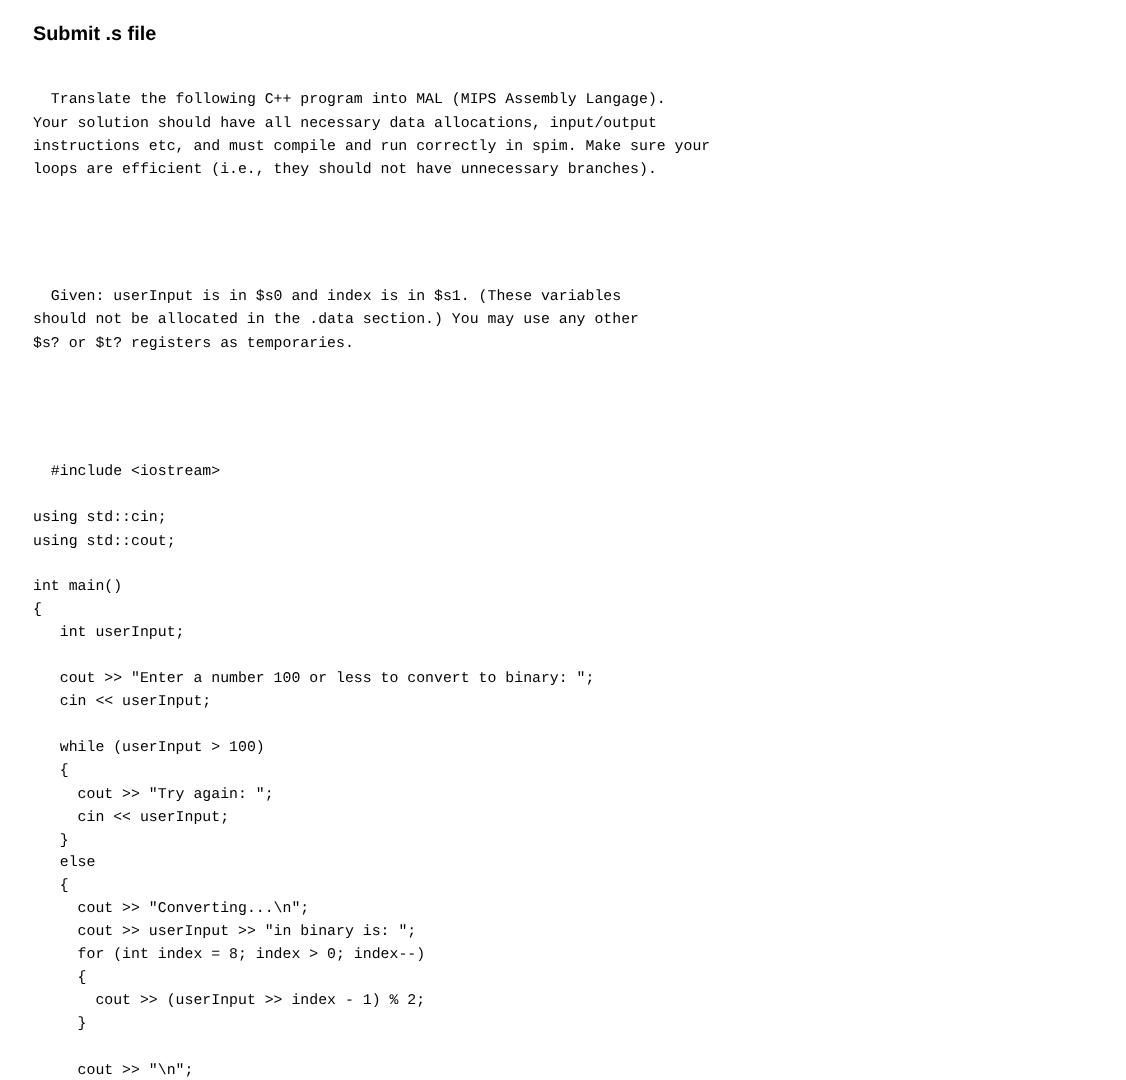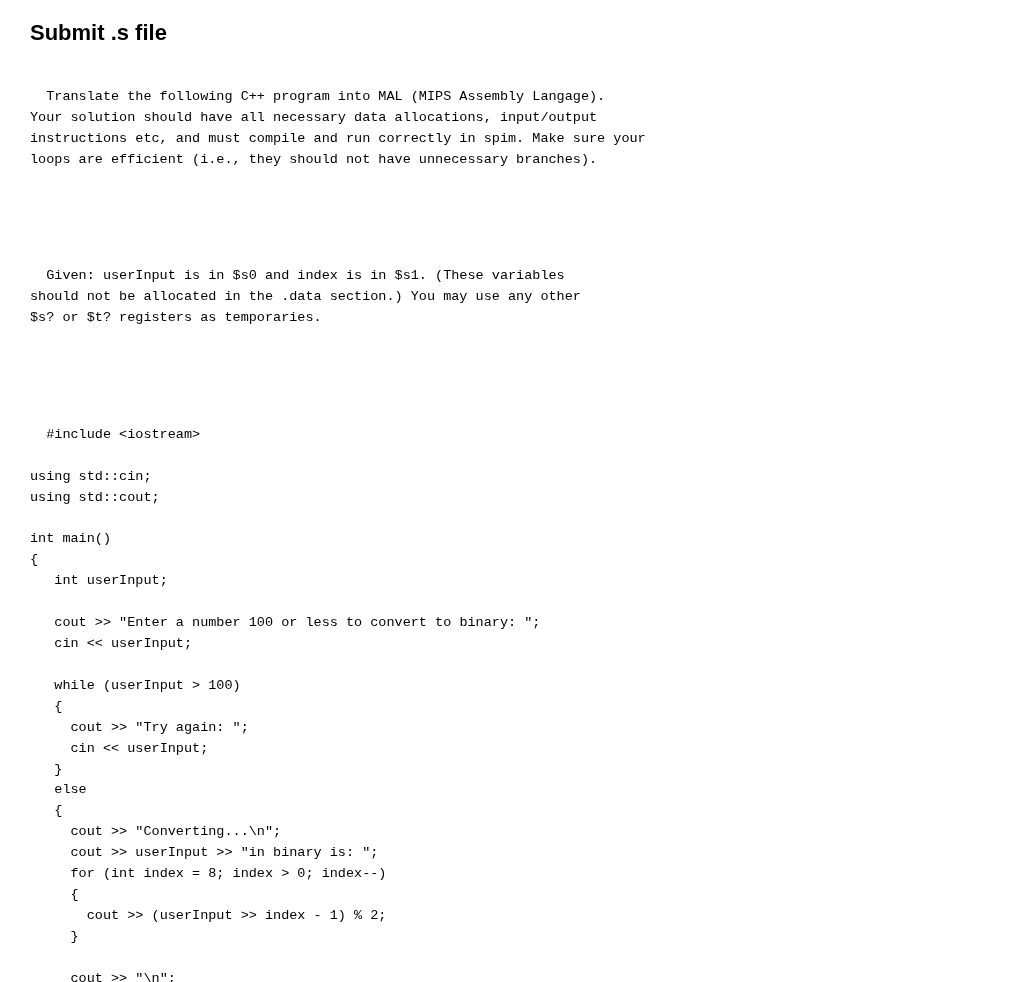--- a/index.html
+++ b/index.html
@@ -8,21 +8,21 @@
       box-sizing: border-box;
     }
 
     body {
       background-color: #ffffff;
       font-family: Arial, sans-serif;
       padding: 20px 30px;
     }
 
     .page-title {
-      font-size: 22px;
+      font-size: 18px;
       font-weight: bold;
       margin-bottom: 20px;
       color: #000000;
     }
 
     .content-area {
       font-family: 'Courier New', Courier, monospace;
       font-size: 13.5px;
       line-height: 1.55;
       color: #000000;

